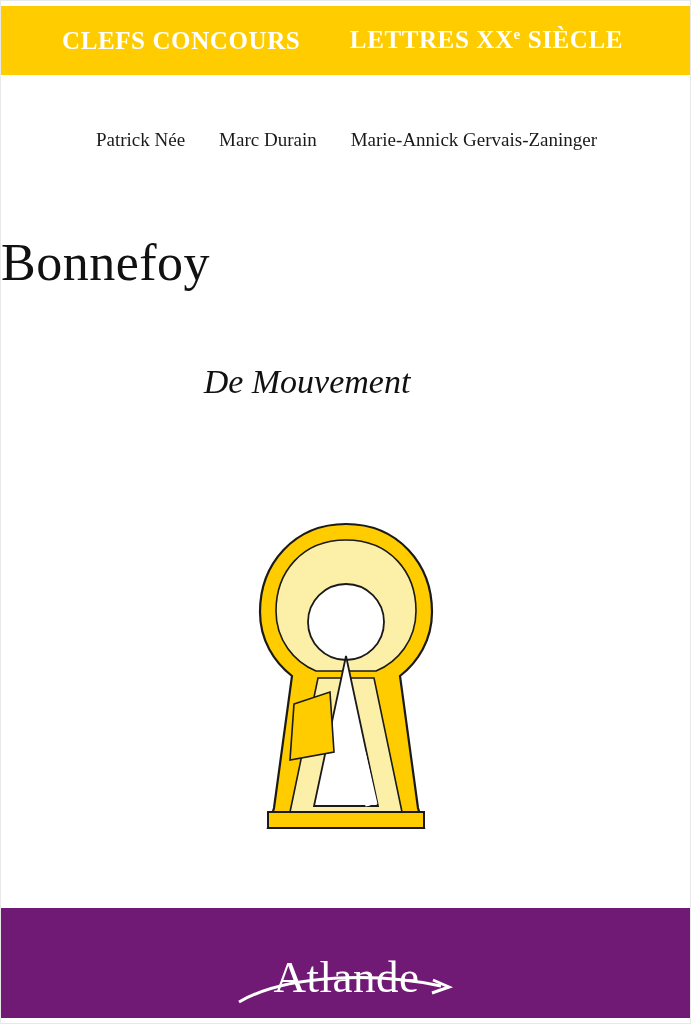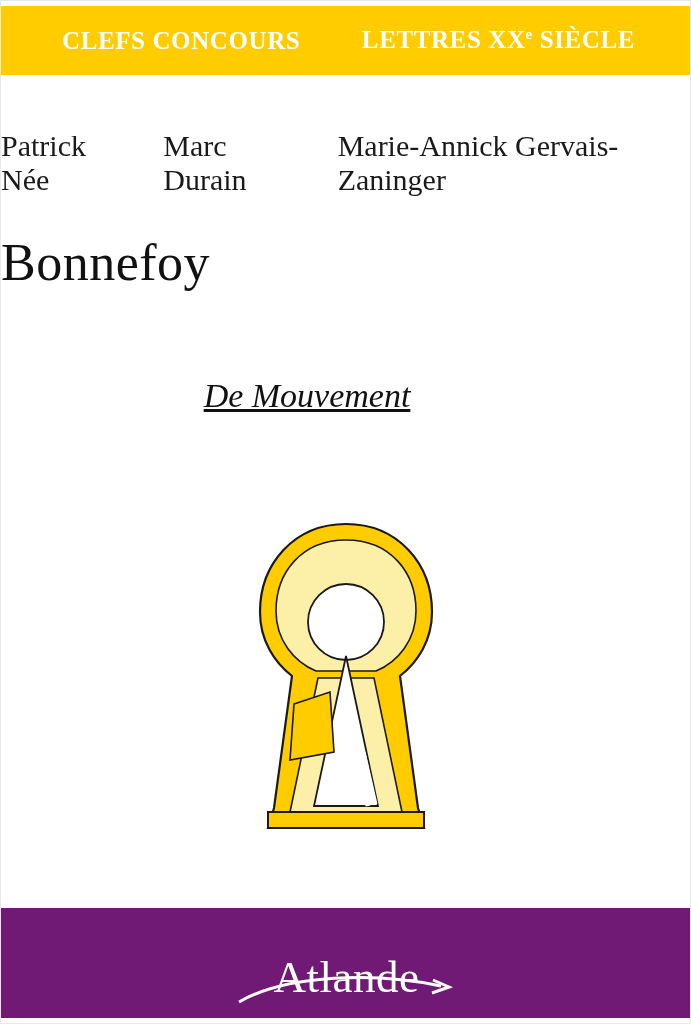--- a/index.html
+++ b/index.html
@@ -39,64 +39,63 @@
   }
   .band-left, .band-right {
     font-family: "Liberation Serif", serif;
     font-weight: bold;
     color: #ffffff;
     font-size: 25px;
     letter-spacing: 0.6px;
     white-space: nowrap;
   }
   .band-left { margin-left: 16px; }
-  .band-right { margin-right: 12px; }
+  .band-right { margin-right: 24px; }
   .band-right .sup {
     font-size: 15px;
     vertical-align: super;
   }
 
   
   .authors {
     position: absolute;
     left: 0;
     top: 128px;
     width: 691px;
     display: flex;
     justify-content: center;
     align-items: baseline;
     gap: 34px;
     color: #1a1a1a;
-    font-size: 30px;
+    font-size: 19px;
     font-family: "Liberation Serif", serif;
   }
 
   
   .main-title {
     position: absolute;
     left: 0;
     top: 232px;
     width: 691px;
     font-size: 52px;
     color: #111111;
     font-family: "Liberation Serif", serif;
     letter-spacing: 0.5px;
   }
   .subtitle {
     position: absolute;
     left: 0;
-    top: 369px;
+    top: 355px;
     width: 612px;
     text-align: center;
     font-style: italic;
     font-size: 34px;
     line-height: 1.55;
     color: #111111;
     font-family: "Liberation Serif", serif;
-    text-decoration: underline;
   }
   .subtitle .line2 { display: block; }
 
   
   .emblem {
     position: absolute;
     left: 50%;
     transform: translateX(-50%);
     top: 515px;
     width: 200px;

